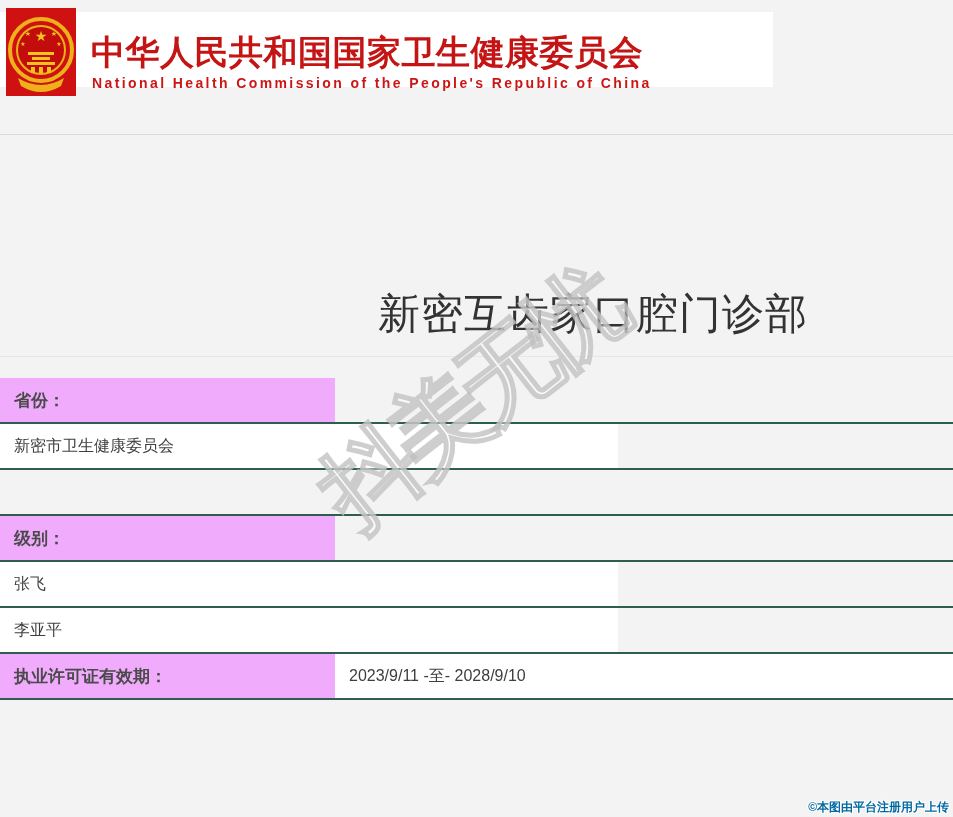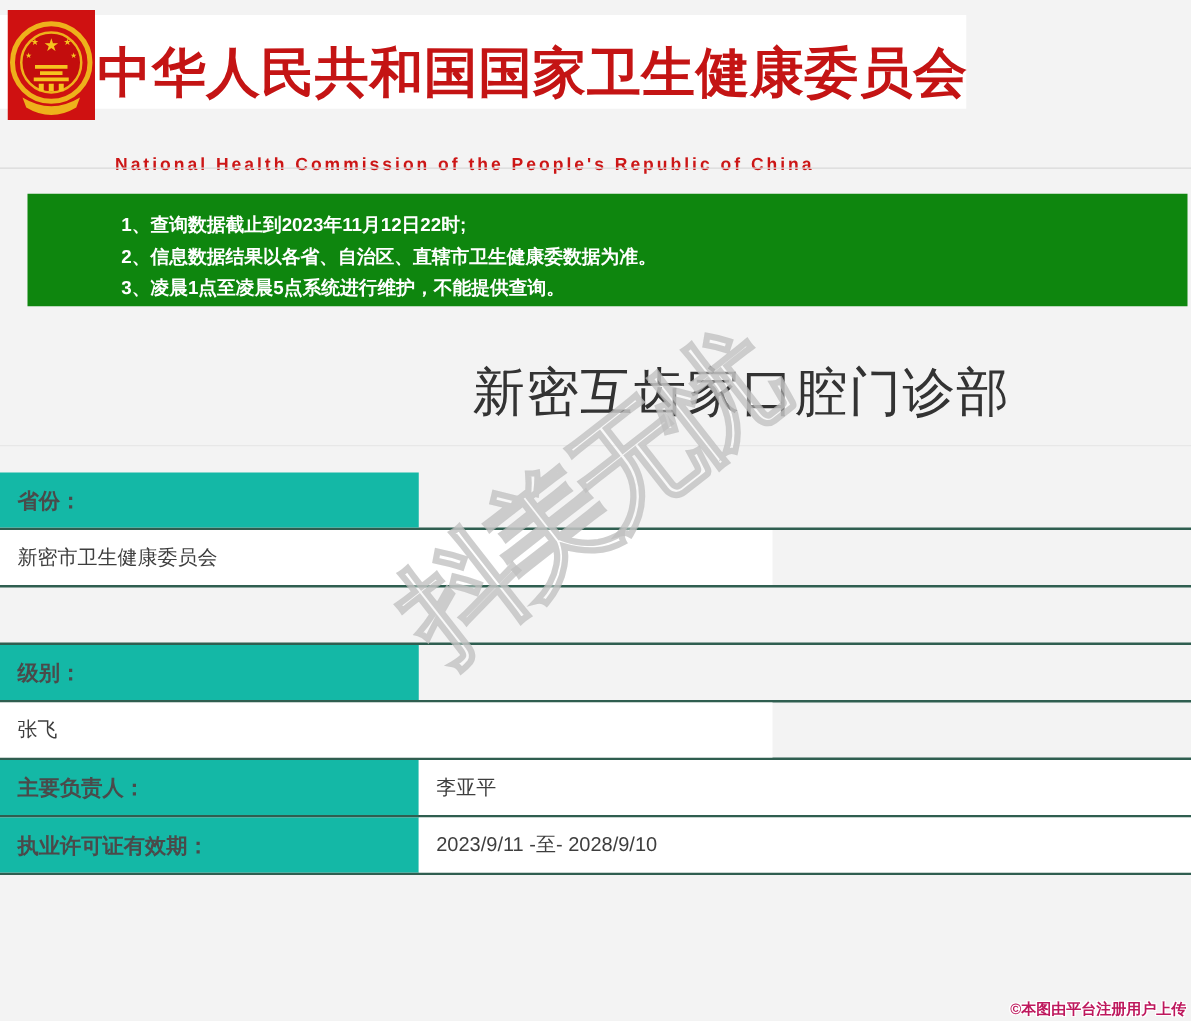--- a/index.html
+++ b/index.html
@@ -5,26 +5,26 @@
   * { margin:0; padding:0; box-sizing:border-box; }
   html,body { width:953px; height:817px; }
   body { font-family:"Liberation Sans","DejaVu Sans",sans-serif; background:#f3f3f3; }
   .page { position:relative; width:953px; height:817px; overflow:hidden; background:#f3f3f3; }
 
   
   .header-band { position:absolute; left:0; top:12px; width:773px; height:75px; background:#ffffff; }
   .corner-chip { position:absolute; left:7px; top:0; width:14px; height:6px; background:#c01212; }
   .emblem { position:absolute; left:6px; top:8px; width:70px; height:88px; z-index:4; }
   .header-title-cn {
-    position:absolute; left:78px; top:18px; width:670px;
-    font-size:43px; font-weight:bold; color:#c41414; letter-spacing:0.5px; white-space:nowrap;
+    position:absolute; left:91px; top:18px; width:670px;
+    font-size:34px; font-weight:bold; color:#c41414; letter-spacing:0.5px; white-space:nowrap;
   }
   .header-title-en {
     position:absolute; left:92px; top:63px; width:680px;
-    font-size:14px; font-weight:bold; color:#cc1616; letter-spacing:2.4px; white-space:nowrap;margin-top:48px;
+    font-size:14px; font-weight:bold; color:#cc1616; letter-spacing:2.4px; white-space:nowrap;
   }
   .header-divider { position:absolute; left:0; top:134px; width:953px; height:1px; background:#d9d9d9; }
 
   
   .notice-box {
     position:absolute; left:22px; top:155px; width:928px; height:90px;
     background:#0e860e; color:#ffffff; padding:13px 10px 0 75px;
     font-size:15px; font-weight:bold; line-height:25px;
   }
   .notice-line { white-space:nowrap; }
@@ -44,32 +44,32 @@
     font-size:96px; font-weight:bold; letter-spacing:-10px; text-align:center;
     color:rgba(255,255,255,0.40);
     -webkit-text-stroke:2px rgba(190,190,190,0.75);
     z-index:6; pointer-events:none; white-space:nowrap; line-height:120px;
   }
 
   
   .info-table { position:absolute; left:0; top:378px; width:953px; z-index:1; }
   .info-row { display:flex; width:953px; height:46px; border-bottom:2px solid #2f5e50; }
   .info-label {
-    width:335px; background:#14b8a6; color:#4a4a4a; font-weight:bold; font-size:17px;
+    width:335px; background:#f0abfc; color:#4a4a4a; font-weight:bold; font-size:17px;
     display:flex; align-items:center; padding-left:14px; white-space:nowrap;
   }
   .info-value {
     width:618px; background:#ffffff; color:#3e3e3e; font-size:16px;
     display:flex; align-items:center; padding-left:14px; white-space:nowrap;
   }
 
   
   .footer-copyright {
     position:absolute; right:4px; top:799px;
-    font-size:12px; font-weight:bold; color:#be185d; z-index:7; white-space:nowrap;
+    font-size:12px; font-weight:bold; color:#0369a1; z-index:7; white-space:nowrap;
     text-shadow:-1px -1px 0 #ffffff, 1px -1px 0 #ffffff, -1px 1px 0 #ffffff, 1px 1px 0 #ffffff;
   }
 </style>
 </head>
 <body>
 
 <div class="page">
 
   <div class="header-band">
     <div class="corner-chip"></div>
@@ -92,25 +92,20 @@
       <rect x="21" y="54" width="28" height="3" fill="#f6c31e"></rect>
       <rect x="25" y="59" width="4" height="6" fill="#f6c31e"></rect>
       <rect x="33" y="59" width="4" height="6" fill="#f6c31e"></rect>
       <rect x="41" y="59" width="4" height="6" fill="#f6c31e"></rect>
       <path d="M12 70 Q35 84 58 70 L55 78 Q35 90 15 78 Z" fill="#eeb11b"></path>
     </svg>
   </div>
 
   <div class="header-divider"></div>
 
-  <div class="notice-box">
-    <div class="notice-line">1、查询数据截止到2023年11月12日22时;</div>
-    <div class="notice-line">2、信息数据结果以各省、自治区、直辖市卫生健康委数据为准。</div>
-    <div class="notice-line">3、凌晨1点至凌晨5点系统进行维护，不能提供查询。</div>
-  </div>
 
   <div class="institution-title">新密互齿家口腔门诊部</div>
 
   <div class="section-divider"></div>
 
   <div class="watermark">抖美无忧</div>
 
   <div class="info-table">
     <div class="info-row">
       <div class="info-label">省份：</div>
@@ -120,21 +115,20 @@
     </div>
     <div class="info-row">
     </div>
     <div class="info-row">
       <div class="info-label">级别：</div>
     </div>
     <div class="info-row">
       <div class="info-value">张飞</div>
     </div>
     <div class="info-row">
-      <div class="info-label">主要负责人：</div>
       <div class="info-value">李亚平</div>
     </div>
     <div class="info-row">
       <div class="info-label">执业许可证有效期：</div>
       <div class="info-value">2023/9/11 -至- 2028/9/10</div>
     </div>
   </div>
 
   <div class="footer-copyright">©本图由平台注册用户上传</div>
 

